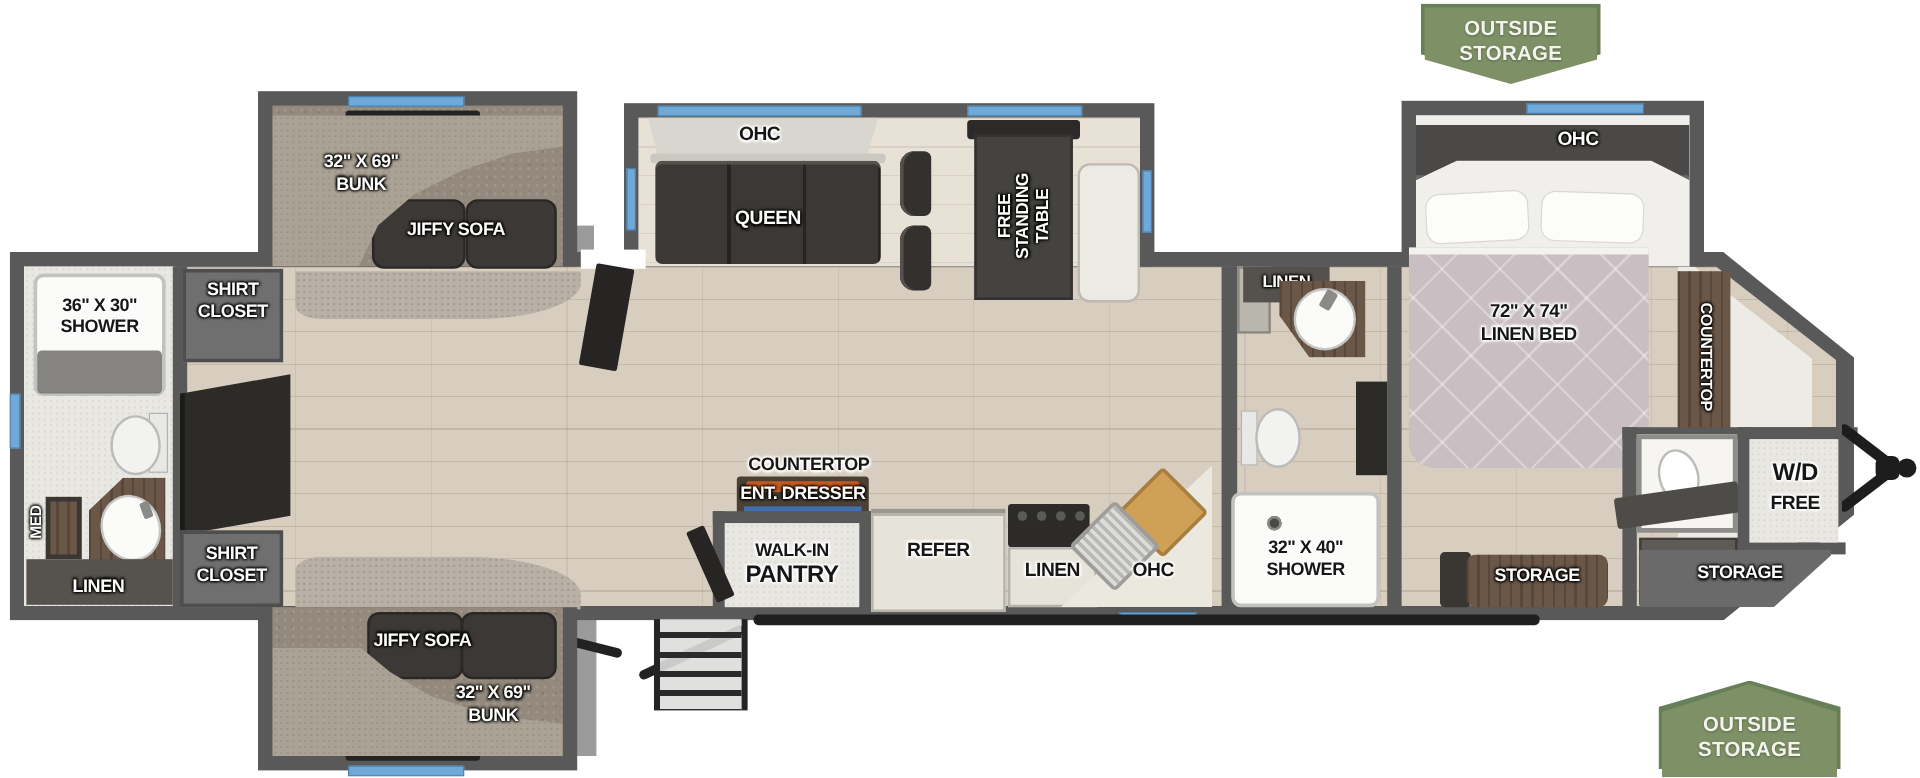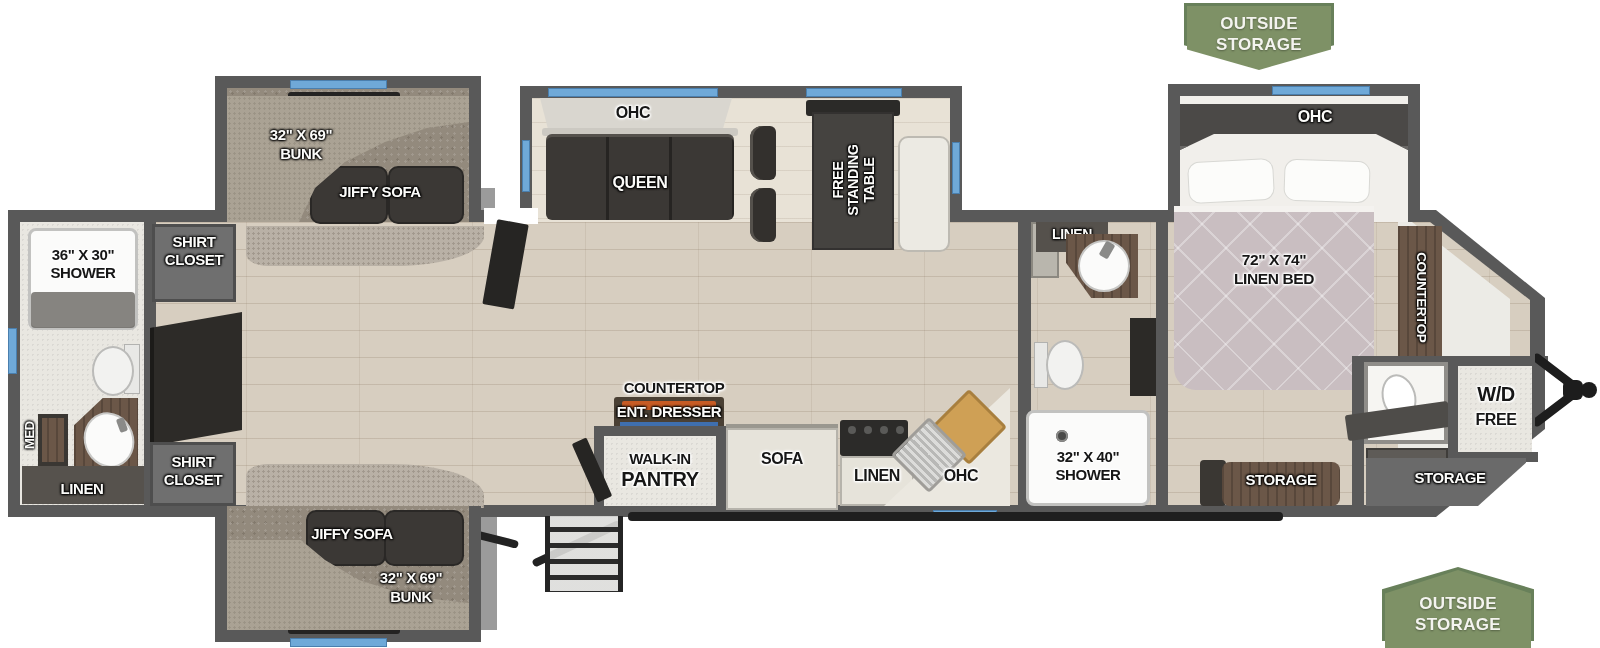--- a/index.html
+++ b/index.html
@@ -118,21 +118,21 @@
   <div class="a" style="left:620px;top:422px;width:98px;height:6px;background:#3f6fae;"></div>
   <div class="lbl lbl-w" style="left:612px;top:404px;width:114px;font-size:15px;">ENT. DRESSER</div>
   <div class="a wall" style="left:594px;top:426px;width:132px;height:10px;"></div>
   <div class="a wall" style="left:594px;top:426px;width:10px;height:84px;"></div>
   <div class="a wall" style="left:716px;top:426px;width:10px;height:84px;"></div>
   <div class="a tile" style="left:604px;top:436px;width:112px;height:70px;"></div>
   <div class="a" style="left:584px;top:438px;width:16px;height:64px;background:#262523;transform:rotate(-24deg);border-radius:2px;"></div>
   <div class="lbl lbl-d" style="left:606px;top:451px;width:108px;font-size:15px;">WALK-IN</div>
   <div class="lbl lbl-d" style="left:606px;top:469px;width:108px;font-size:20px;">PANTRY</div>
   <div class="a cab-light" style="left:726px;top:424px;width:112px;height:82px;border-top:4px solid #9a978f;"></div>
-  <div class="lbl lbl-d" style="left:736px;top:450px;width:92px;font-size:16px;">SOFA</div>
+  <div class="lbl lbl-d" style="left:736px;top:450px;width:92px;font-size:16px;">REFER</div>
   <div class="a" style="left:840px;top:420px;width:68px;height:36px;background:#2c2b29;border-radius:3px;"></div>
   <div class="a" style="left:848px;top:426px;width:8px;height:8px;border-radius:50%;background:#5a5a58;box-shadow:16px 0 #5a5a58,32px 0 #5a5a58,48px 0 #5a5a58;"></div>
   <div class="a cab-light" style="left:840px;top:456px;width:74px;height:50px;"></div>
   <div class="lbl lbl-d" style="left:838px;top:467px;width:78px;font-size:16px;">LINEN</div>
   <div class="a" style="left:884px;top:388px;width:126px;height:118px;background:#ebe8e0;clip-path:polygon(100% 0,100% 100%,0 100%);"></div>
   <div class="a" style="left:942px;top:400px;width:54px;height:54px;background:#cfa055;border:3px solid #a87f3e;border-radius:4px;transform:rotate(45deg);box-sizing:border-box;"></div>
   <div class="a" style="left:902px;top:428px;width:54px;height:54px;background:repeating-linear-gradient(0deg,#dcdcda 0 3px,#b8b8b6 3px 6px);border:3px solid #9f9d99;border-radius:4px;transform:rotate(45deg);box-sizing:border-box;"></div>
   <div class="lbl lbl-d" style="left:928px;top:467px;width:66px;font-size:16px;">OHC</div>
   <div class="a window" style="left:933px;top:510px;width:64px;height:9px;"></div>
 

